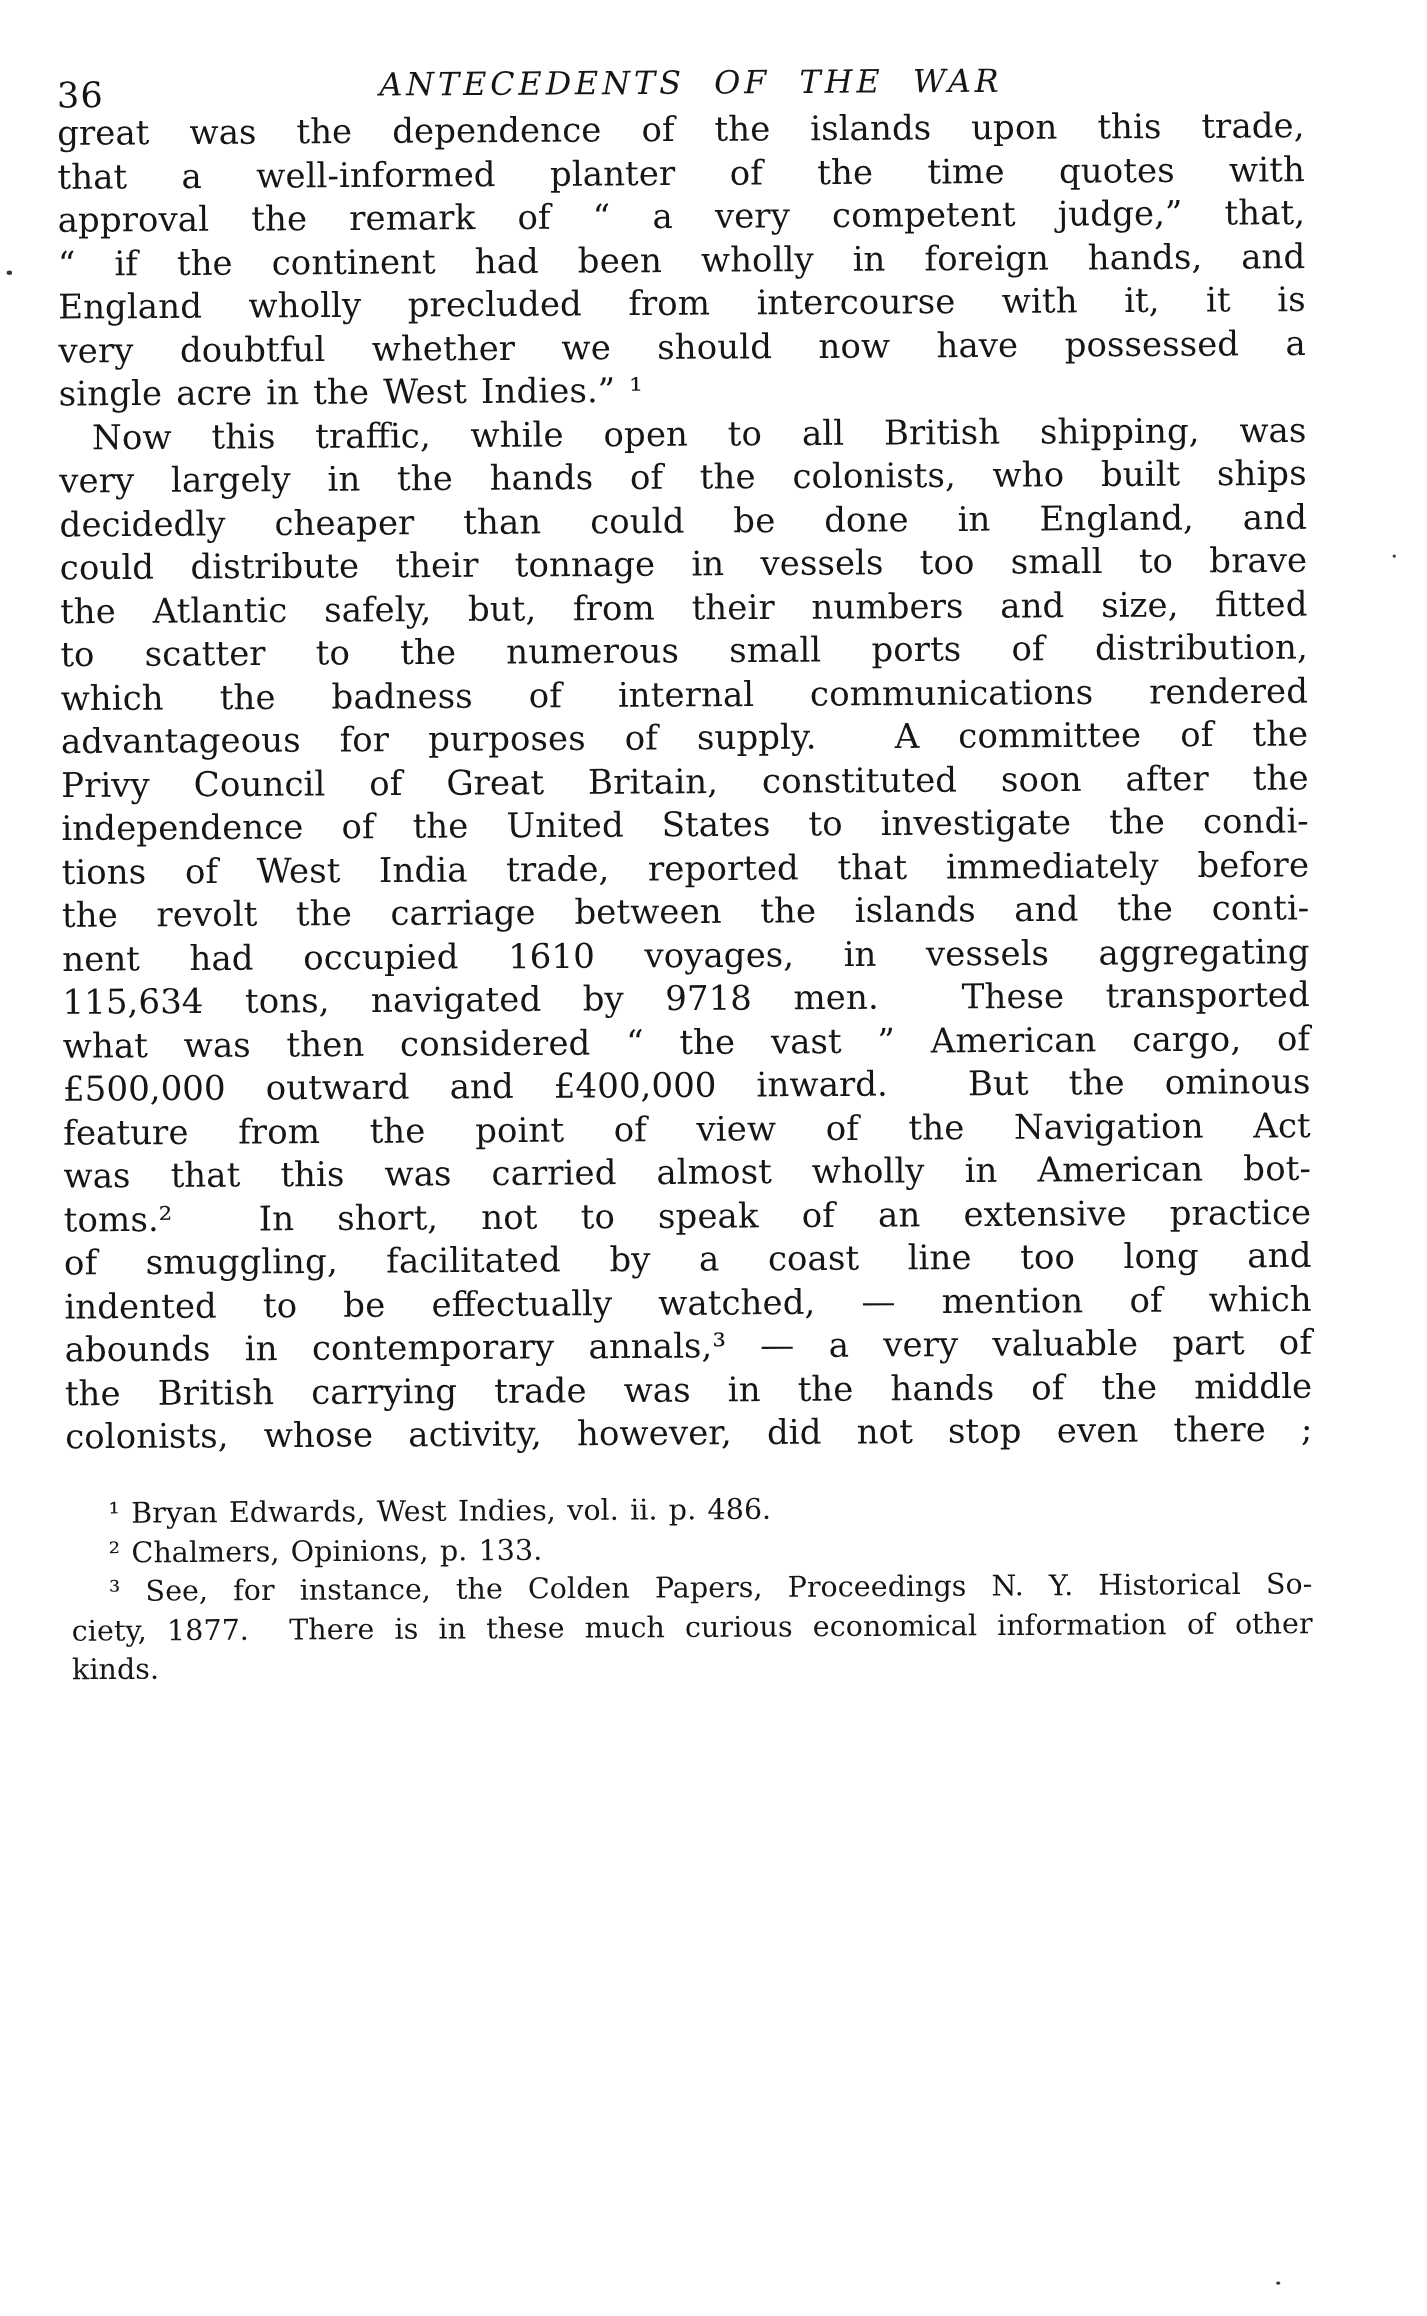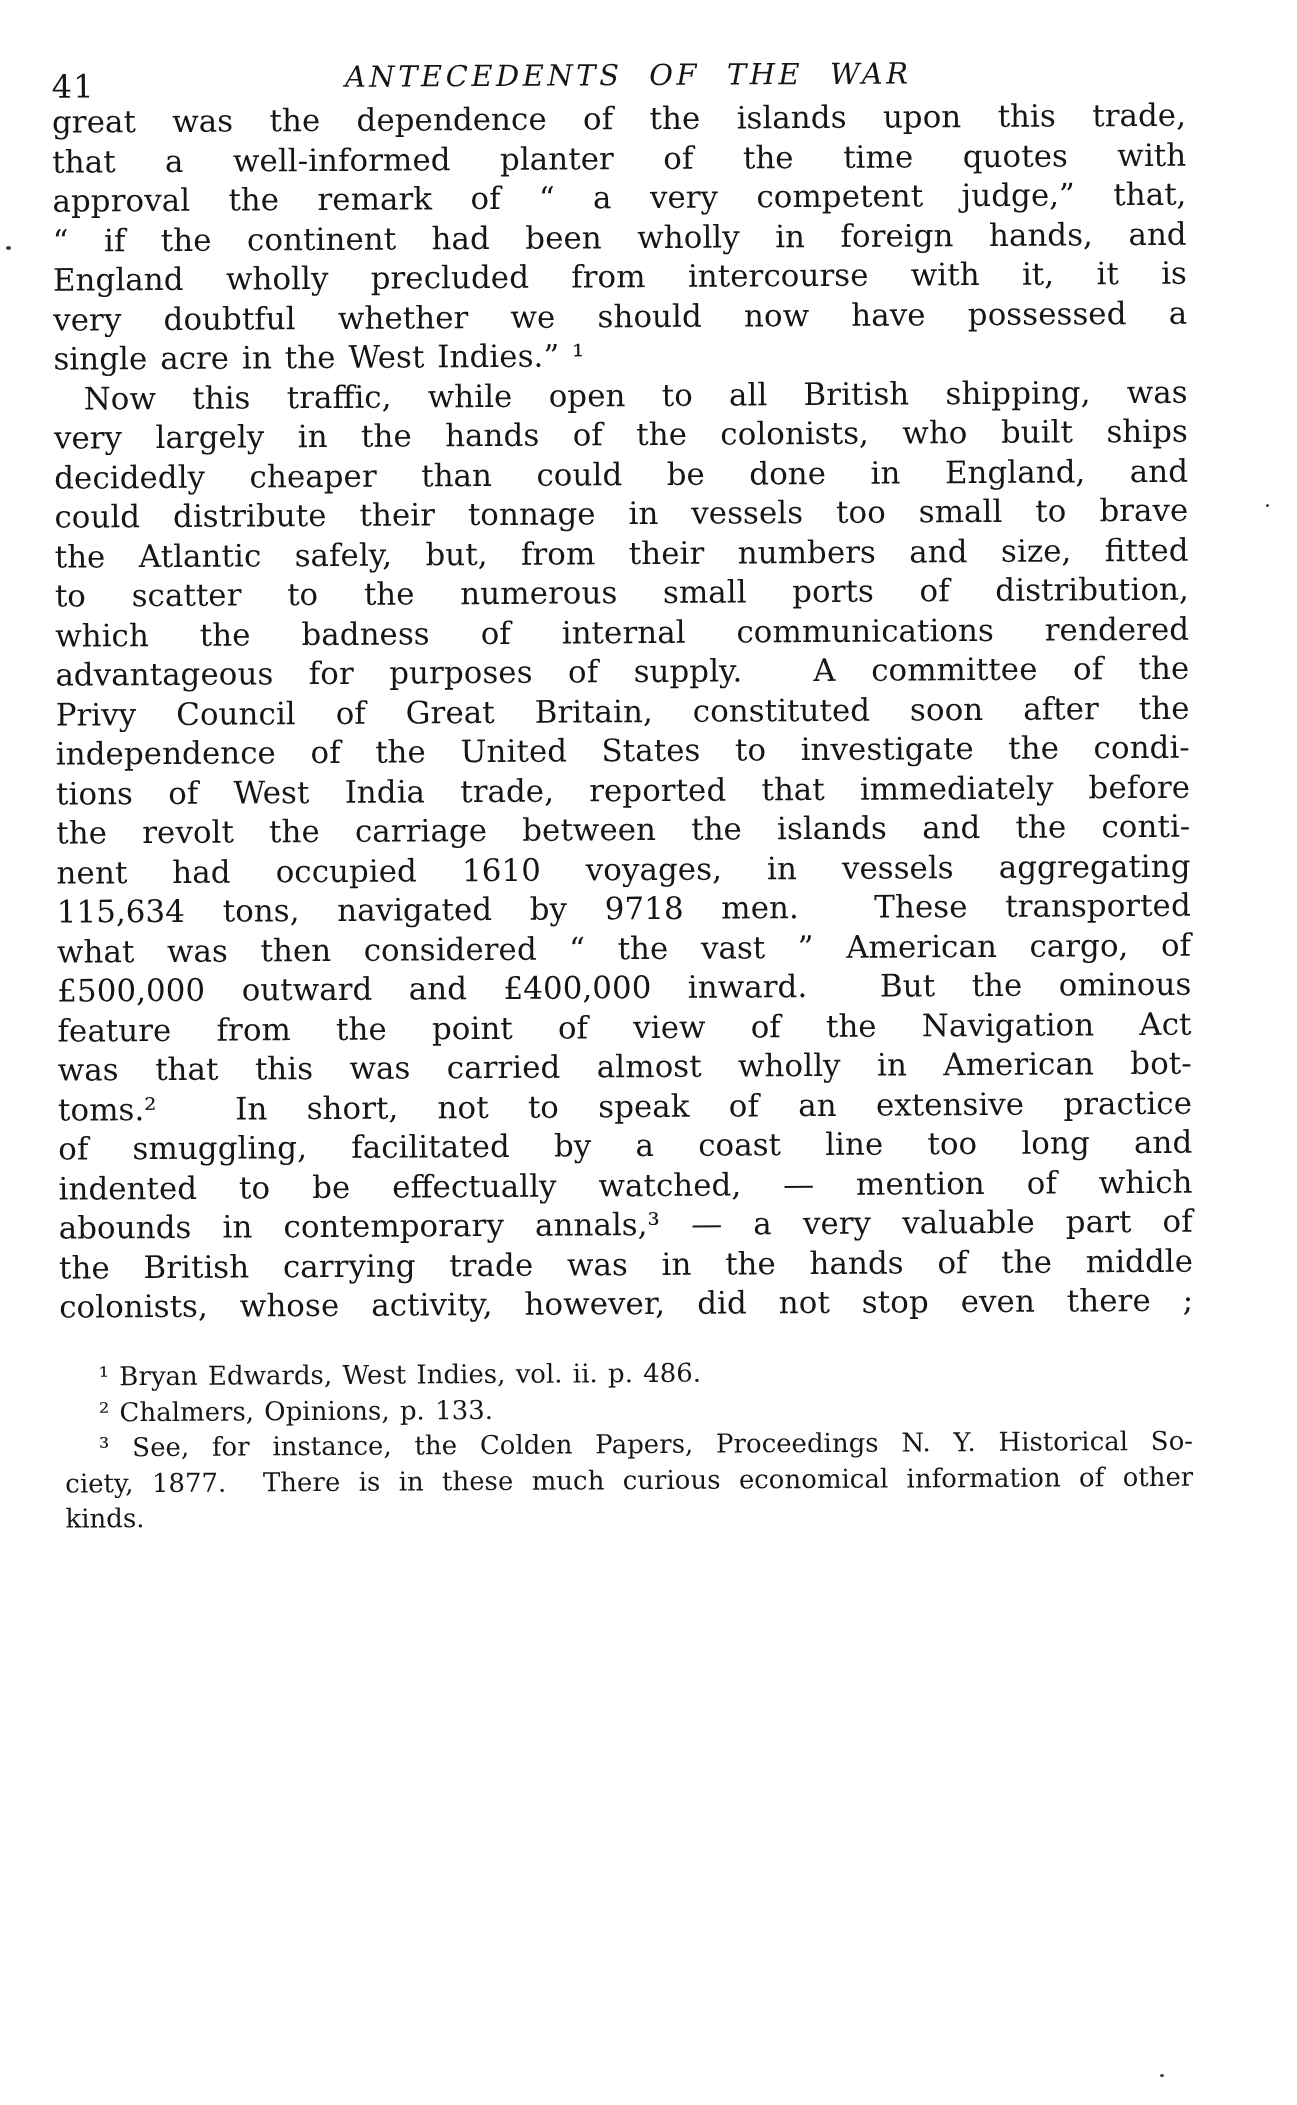--- a/index.html
+++ b/index.html
@@ -91,21 +91,21 @@
   .artifact.a1 { left: 6px;    top: 246px;  width: 5px; height: 4px; }
   .artifact.a2 { left: 1266px; top: 504px;  width: 3px; height: 3px; }
   .artifact.a3 { left: 1160px; top: 2074px; width: 4px; height: 3px; }
 </style>
 </head>
 <body>
 
 <div class="page">
   <div class="scan">
 
-    <div class="page-number">41</div>
+    <div class="page-number">36</div>
 
     <div class="running-head">ANTECEDENTS OF THE WAR</div>
 
     <div class="body-text">
         <div class="line">great was the dependence of the islands upon this trade,</div>
         <div class="line">that a well-informed planter of the time quotes with</div>
         <div class="line">approval the remark of “ a very competent judge,” that,</div>
         <div class="line">“ if the continent had been wholly in foreign hands, and</div>
         <div class="line">England wholly precluded from intercourse with it, it is</div>
         <div class="line">very doubtful whether we should now have possessed a</div>

